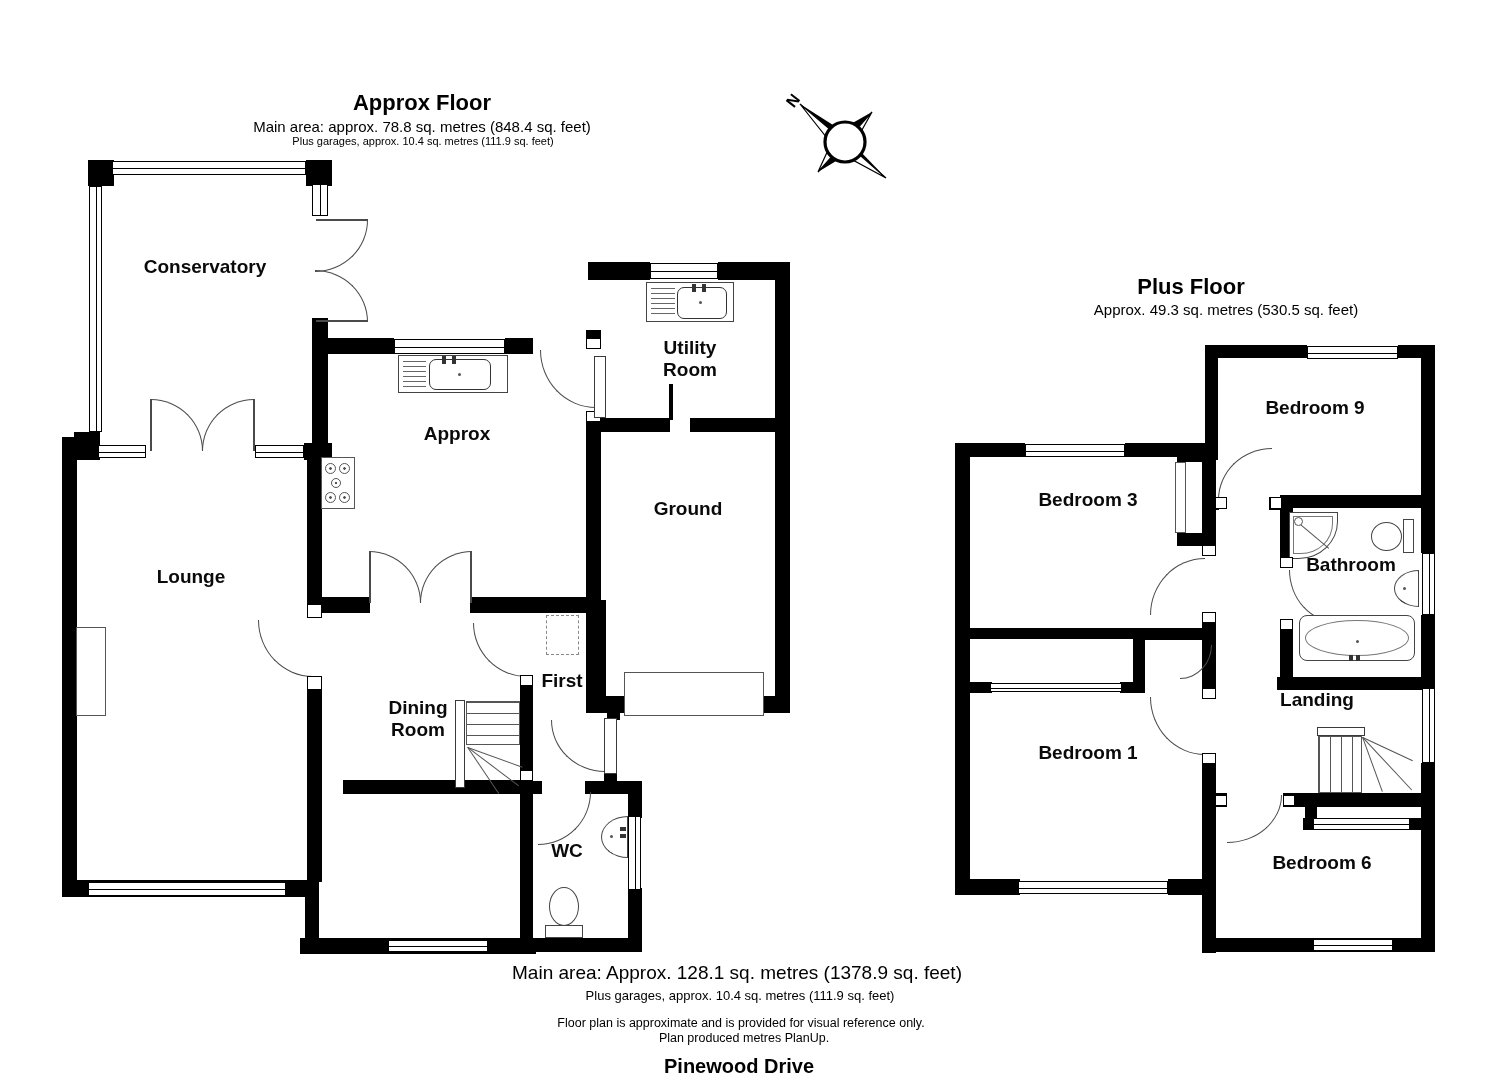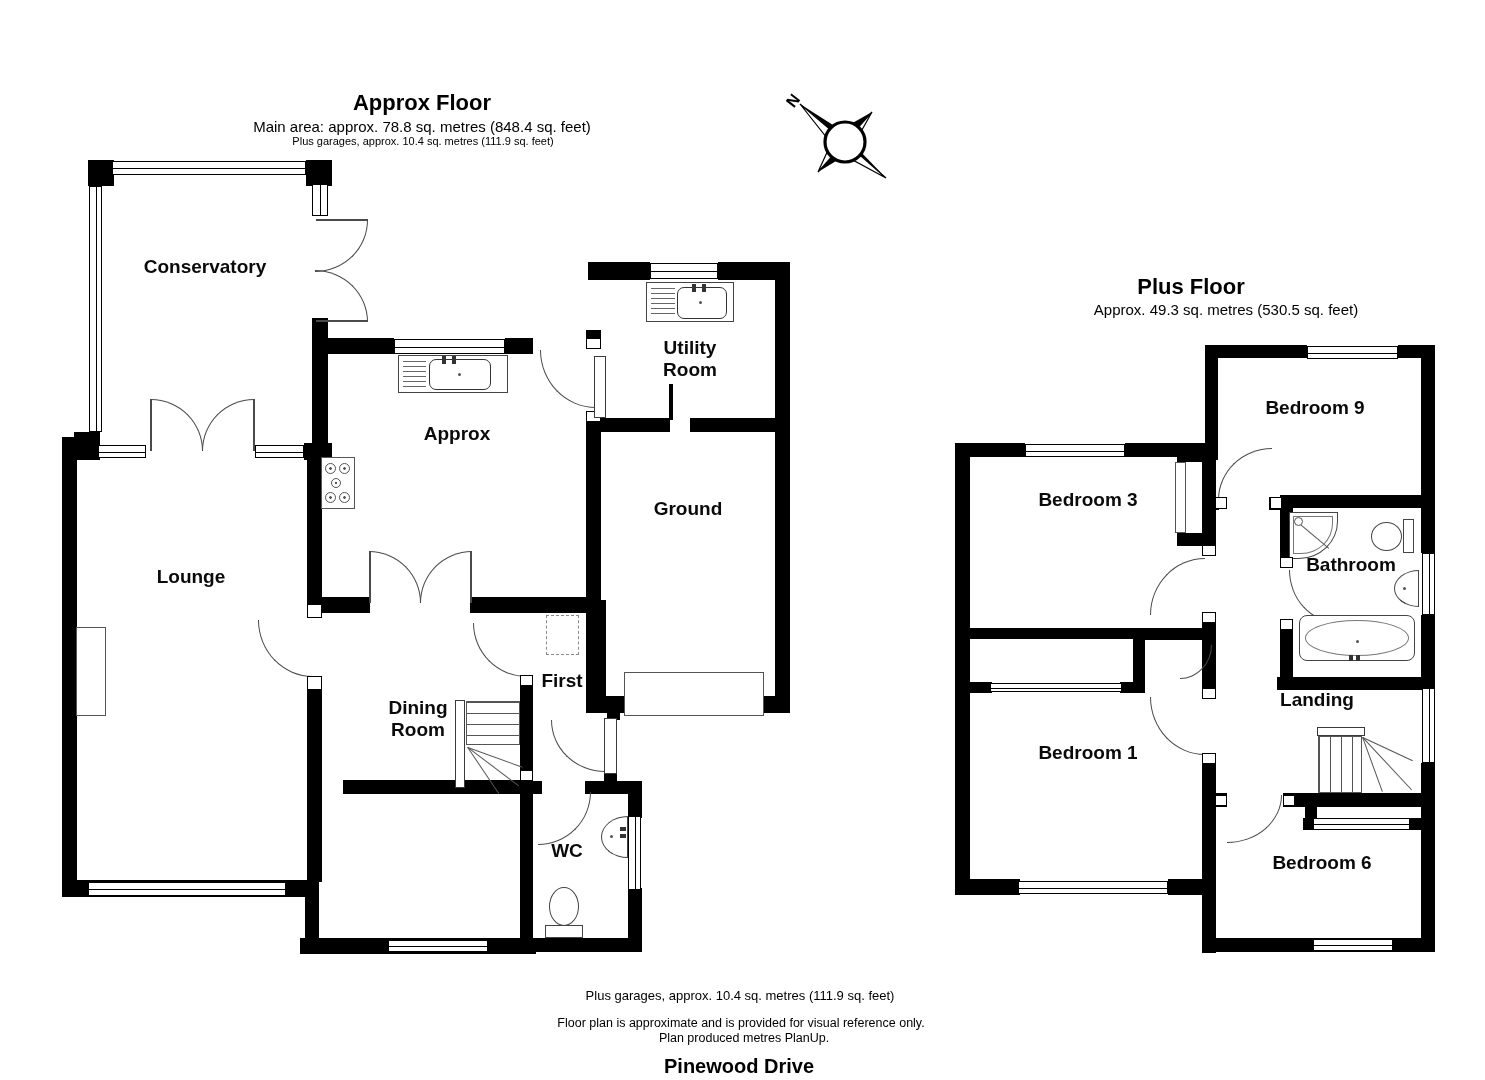--- a/index.html
+++ b/index.html
@@ -148,20 +148,21 @@
     <div class="diag" style="left:468px;top:747px;width:56px;transform:rotate(56deg)"></div>
   </div>
   <div>
     <div class="leafbox" style="left:1317px;top:727px;width:48px;height:9px"></div>
     <div class="treadsV" style="left:1318px;top:736px;width:44px;height:57px"></div>
     <div class="diag" style="left:1363px;top:737px;width:55px;transform:rotate(25deg)"></div>
     <div class="diag" style="left:1363px;top:737px;width:72px;transform:rotate(47deg)"></div>
     <div class="diag" style="left:1363px;top:737px;width:58px;transform:rotate(70deg)"></div>
   </div>
 
+  <div class="t-foot" style="left:737px;top:973px">Main area: Approx. 128.1 sq. metres (1378.9 sq. feet)</div>
   <div class="t-foot2" style="left:740px;top:995px">Plus garages, approx. 10.4 sq. metres (111.9 sq. feet)</div>
   <div class="t-disc" style="left:741px;top:1023px">Floor plan is approximate and is provided for visual reference only.</div>
   <div class="t-disc" style="left:744px;top:1038px">Plan produced metres PlanUp.</div>
   <div class="t-addr" style="left:739px;top:1066px">Pinewood Drive</div>
 
 <div class="wall" style="left: 88px; top: 160px; width: 26px; height: 26px;"></div>
     <div class="wall" style="left: 306px; top: 160px; width: 26px; height: 26px;"></div>
     <div class="wall" style="left: 312px; top: 318px; width: 16px; height: 132px;"></div>
     <div class="wall" style="left: 304px; top: 443px; width: 28px; height: 17px;"></div>
     <div class="wall" style="left: 74px; top: 432px; width: 26px; height: 28px;"></div>

